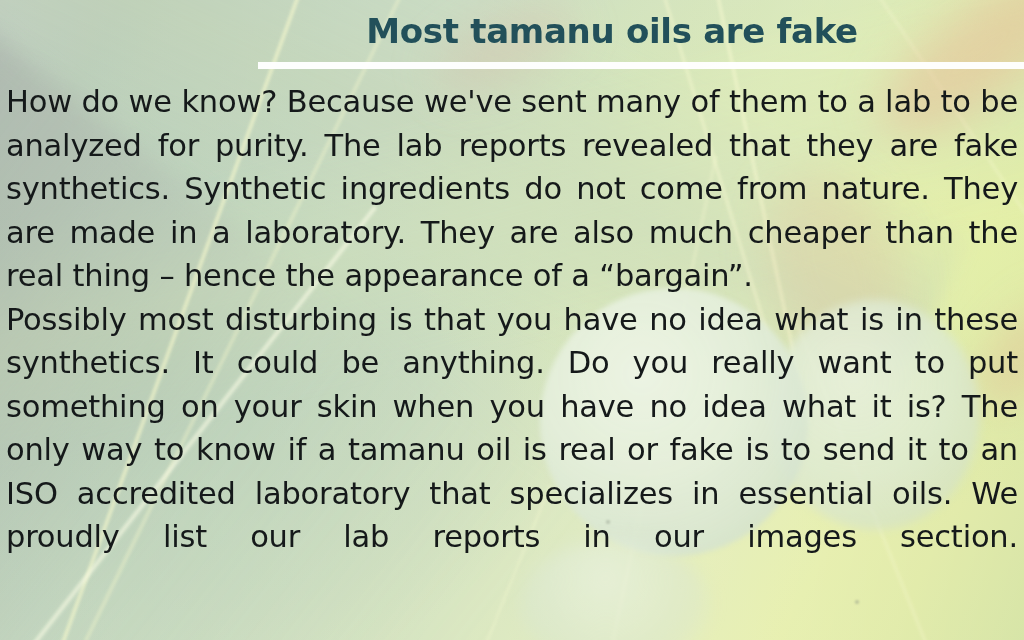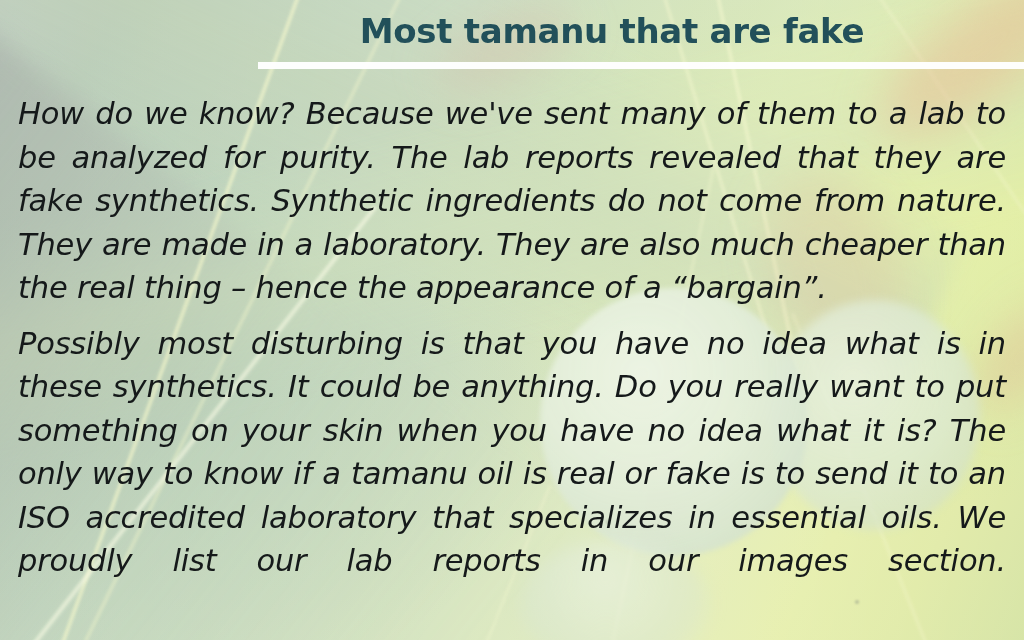--- a/index.html
+++ b/index.html
@@ -178,24 +178,23 @@
     left: 6px;
     right: 6px;
     top: 80px;
     color: #15191a;
     font-family: "DejaVu Sans", sans-serif;
     font-size: 30.5px;
     line-height: 43.5px;
     letter-spacing: -0.2px;
   }
   .para {
-    margin: 12px;
+    margin: 0;
     text-align: justify;
     text-justify: inter-word;
-    font-style: italic;
   }
   .para.last {
     text-align: justify;
   }
   .para.last::after {
     content: "";
     display: inline-block;
     width: 100%;
   }
 </style>
@@ -231,21 +230,21 @@
     <div class="nut nut-main"></div>
     <div class="nut nut-lower"></div>
     <div class="speck" style="left:606px; top:520px;"></div>
     <div class="speck" style="left:855px; top:600px;"></div>
   </div>
 
   <div class="bg-layer veil"></div>
 
   <div class="content">
 
-    <div class="title">Most tamanu that are fake</div>
+    <div class="title">Most tamanu oils are fake</div>
 
     <div class="title-rule"></div>
 
     <div class="body">
       <p class="para">How do we know? Because we've sent many of them to a lab to be analyzed for purity. The lab reports revealed that they are fake synthetics. Synthetic ingredients do not come from nature. They are made in a laboratory. They are also much cheaper than the real thing – hence the appearance of a “bargain”.</p>
       <p class="para last">Possibly most disturbing is that you have no idea what is in these synthetics. It could be anything. Do you really want to put something on your skin when you have no idea what it is? The only way to know if a tamanu oil is real or fake is to send it to an ISO accredited laboratory that specializes in essential oils. We proudly list our lab reports in our images section.</p>
     </div>
 
   </div>
 </div>

